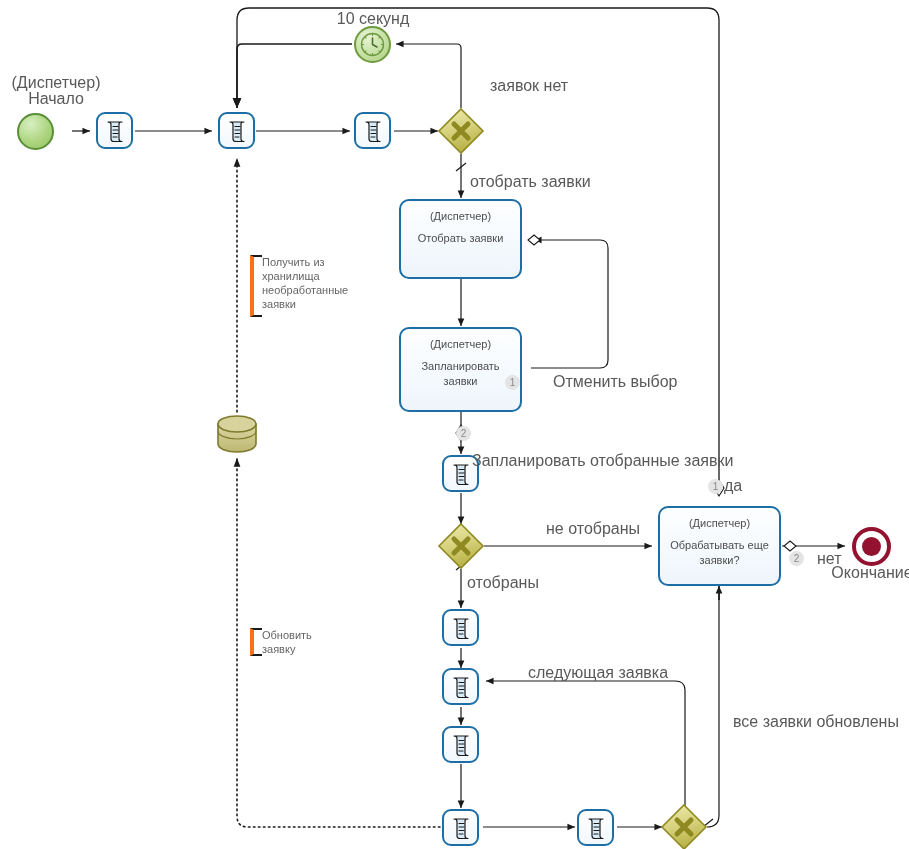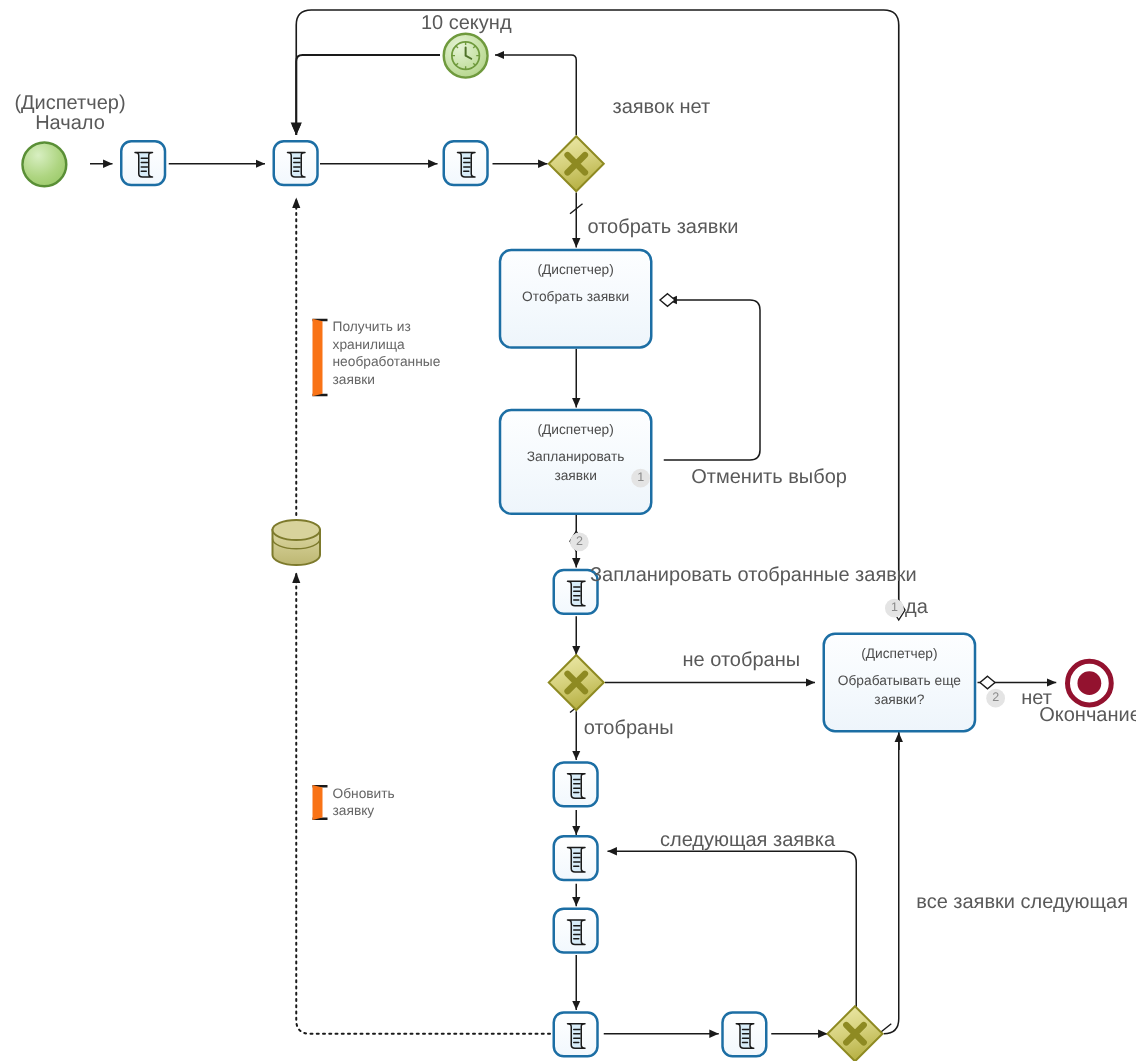--- a/index.html
+++ b/index.html
@@ -21,21 +21,21 @@
   .ev{position:absolute;border-radius:50%;box-sizing:border-box;}
   .start{width:37px;height:37px;border:2px solid #5a8f36;
          background:radial-gradient(circle at 35% 28%,#d8efc2 0%,#aed581 55%,#93c45f 100%);}
   .timer{width:37px;height:37px;border:2px solid #6f9a3d;
          background:radial-gradient(circle at 35% 28%,#e5f3d5 0%,#c3dfa0 60%,#aacd7e 100%);}
   .end{width:39px;height:39px;border:4px solid #93122f;
        background:#ffffff;}
   .end::after{content:"";position:absolute;left:50%;top:50%;width:19px;height:19px;margin:-9.5px 0 0 -9.5px;
        border-radius:50%;background:#93122f;}
   
-  .anno{position:absolute;border-left:8px solid #f97316;border-top:2px solid #1a1a1a;border-bottom:2px solid #1a1a1a;
+  .anno{position:absolute;border-left:4px solid #f97316;border-top:2px solid #1a1a1a;border-bottom:2px solid #1a1a1a;
         box-sizing:border-box;}
   .anno .txt{position:absolute;left:8px;top:-2px;font-size:11px;color:#666666;line-height:14px;white-space:pre-line;}
   
   .badge{position:absolute;width:15px;height:15px;border-radius:50%;background:#e4e4e4;color:#8a8a8a;
          font-size:10px;line-height:15px;text-align:center;}
 </style>
 </head>
 <body>
 
 <svg id="canvas" viewBox="0 0 909 849">
@@ -298,21 +298,21 @@
 
 <div class="lbl" style="left:470px;top:79px;margin-left:20px;">заявок нет</div>
 <div class="lbl" style="left:470px;top:175px;">отобрать заявки</div>
 <div class="lbl" style="left:553px;top:375px;">Отменить выбор</div>
 <div class="lbl" style="left:472px;top:426px;margin-top:28px;">Запланировать отобранные заявки</div>
 <div class="lbl" style="left:530px;top:522px;padding-left:16px;">не отобраны</div>
 <div class="lbl" style="left:467px;top:576px;">отобраны</div>
 <div class="lbl" style="left:724px;top:479px;">да</div>
 <div class="lbl" style="left:805px;top:552px;padding-left:12px;">нет</div>
 <div class="lbl" style="left:528px;top:666px;">следующая заявка</div>
-<div class="lbl" style="left:733px;top:715px;">все заявки следующая</div>
+<div class="lbl" style="left:733px;top:715px;">все заявки обновлены</div>
 
 <div class="badge" style="left:505px;top:375px;">1</div>
 <div class="badge" style="left:456px;top:426px;">2</div>
 <div class="badge" style="left:708px;top:479px;">1</div>
 <div class="badge" style="left:789px;top:551px;">2</div>
 
 <div class="anno" style="left:250px;top:255px;width:12px;height:62px;">
   <div class="txt">Получить из
 хранилища
 необработанные

